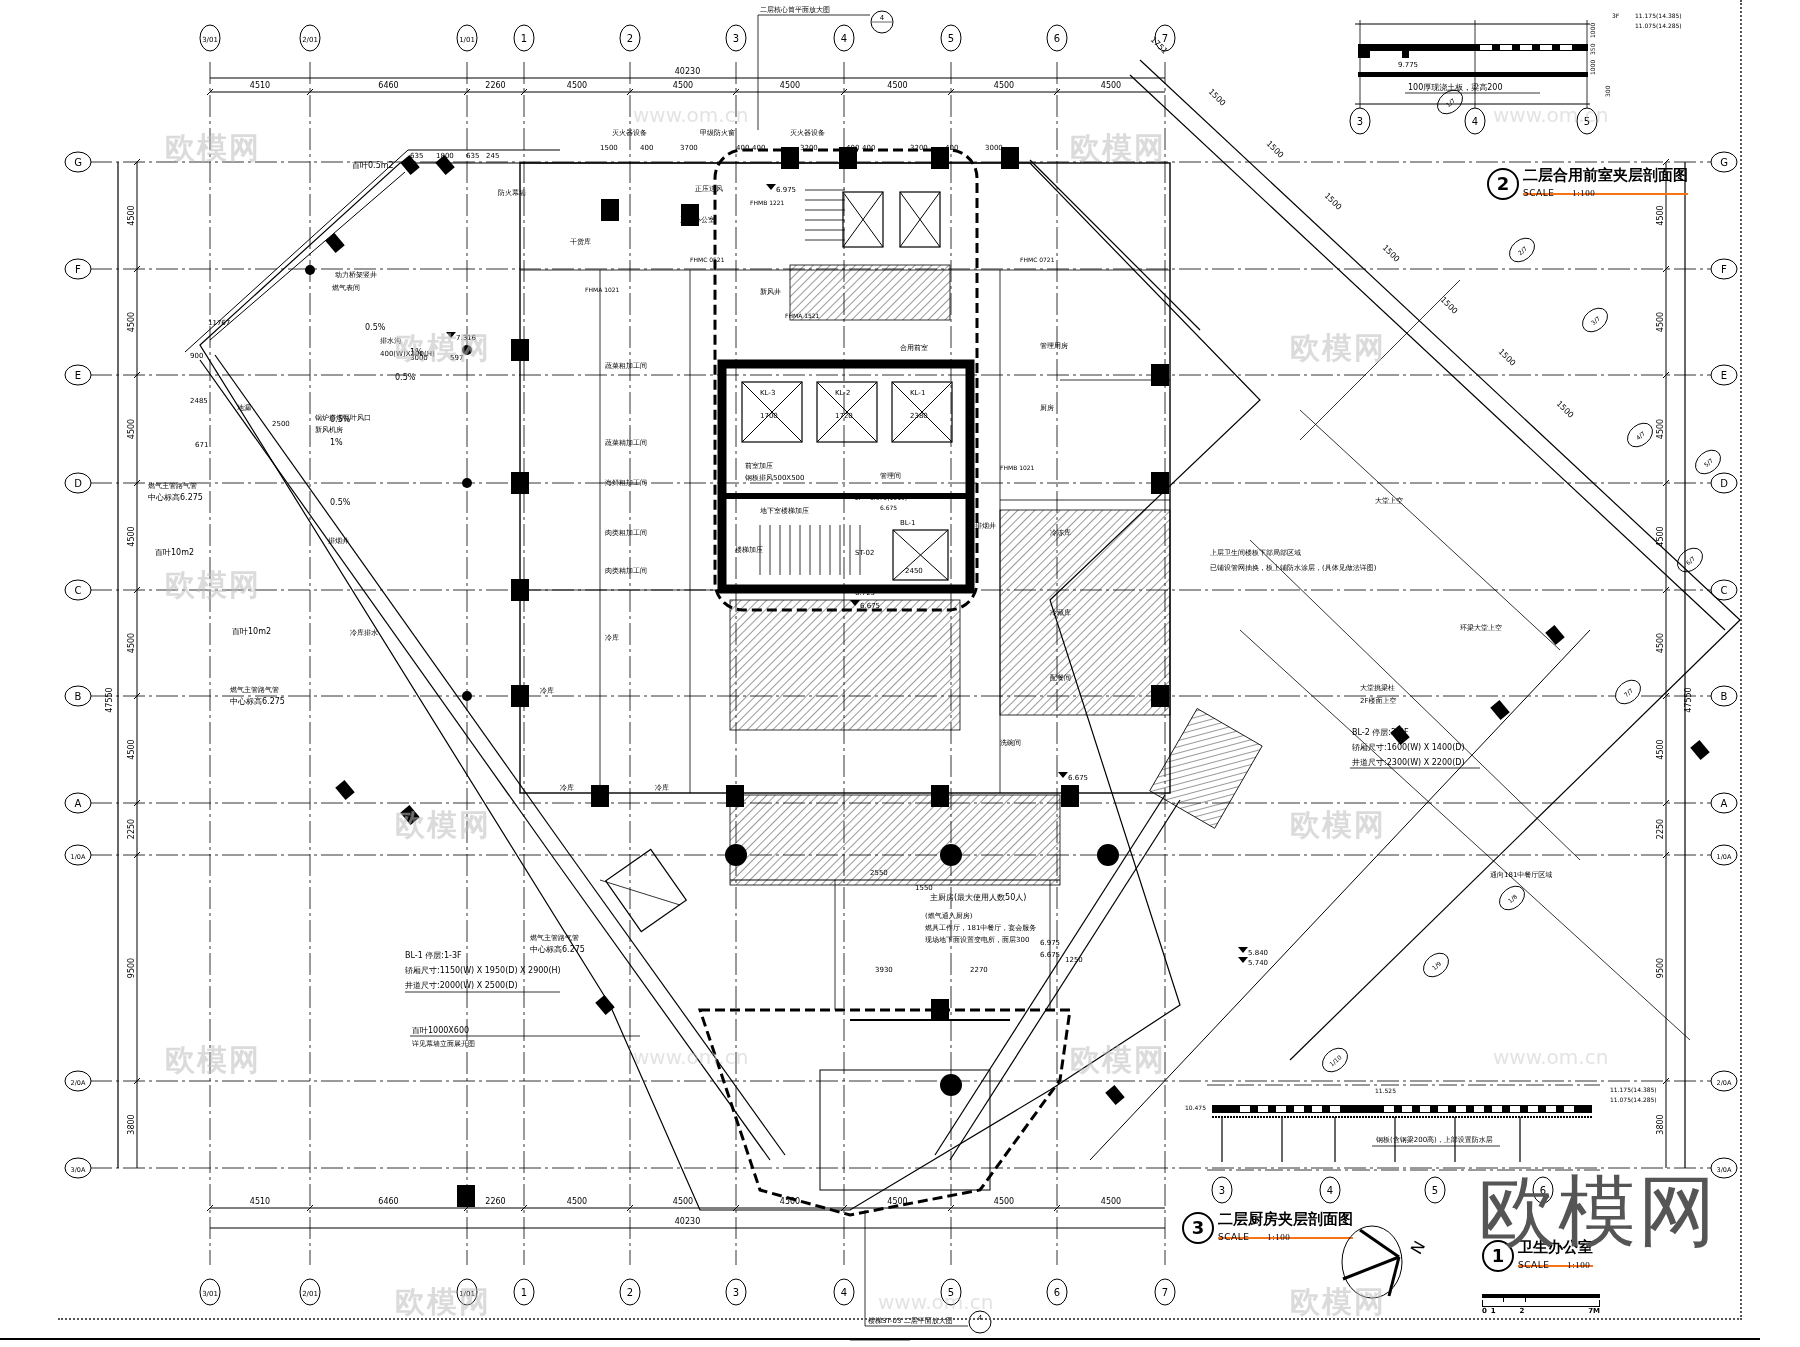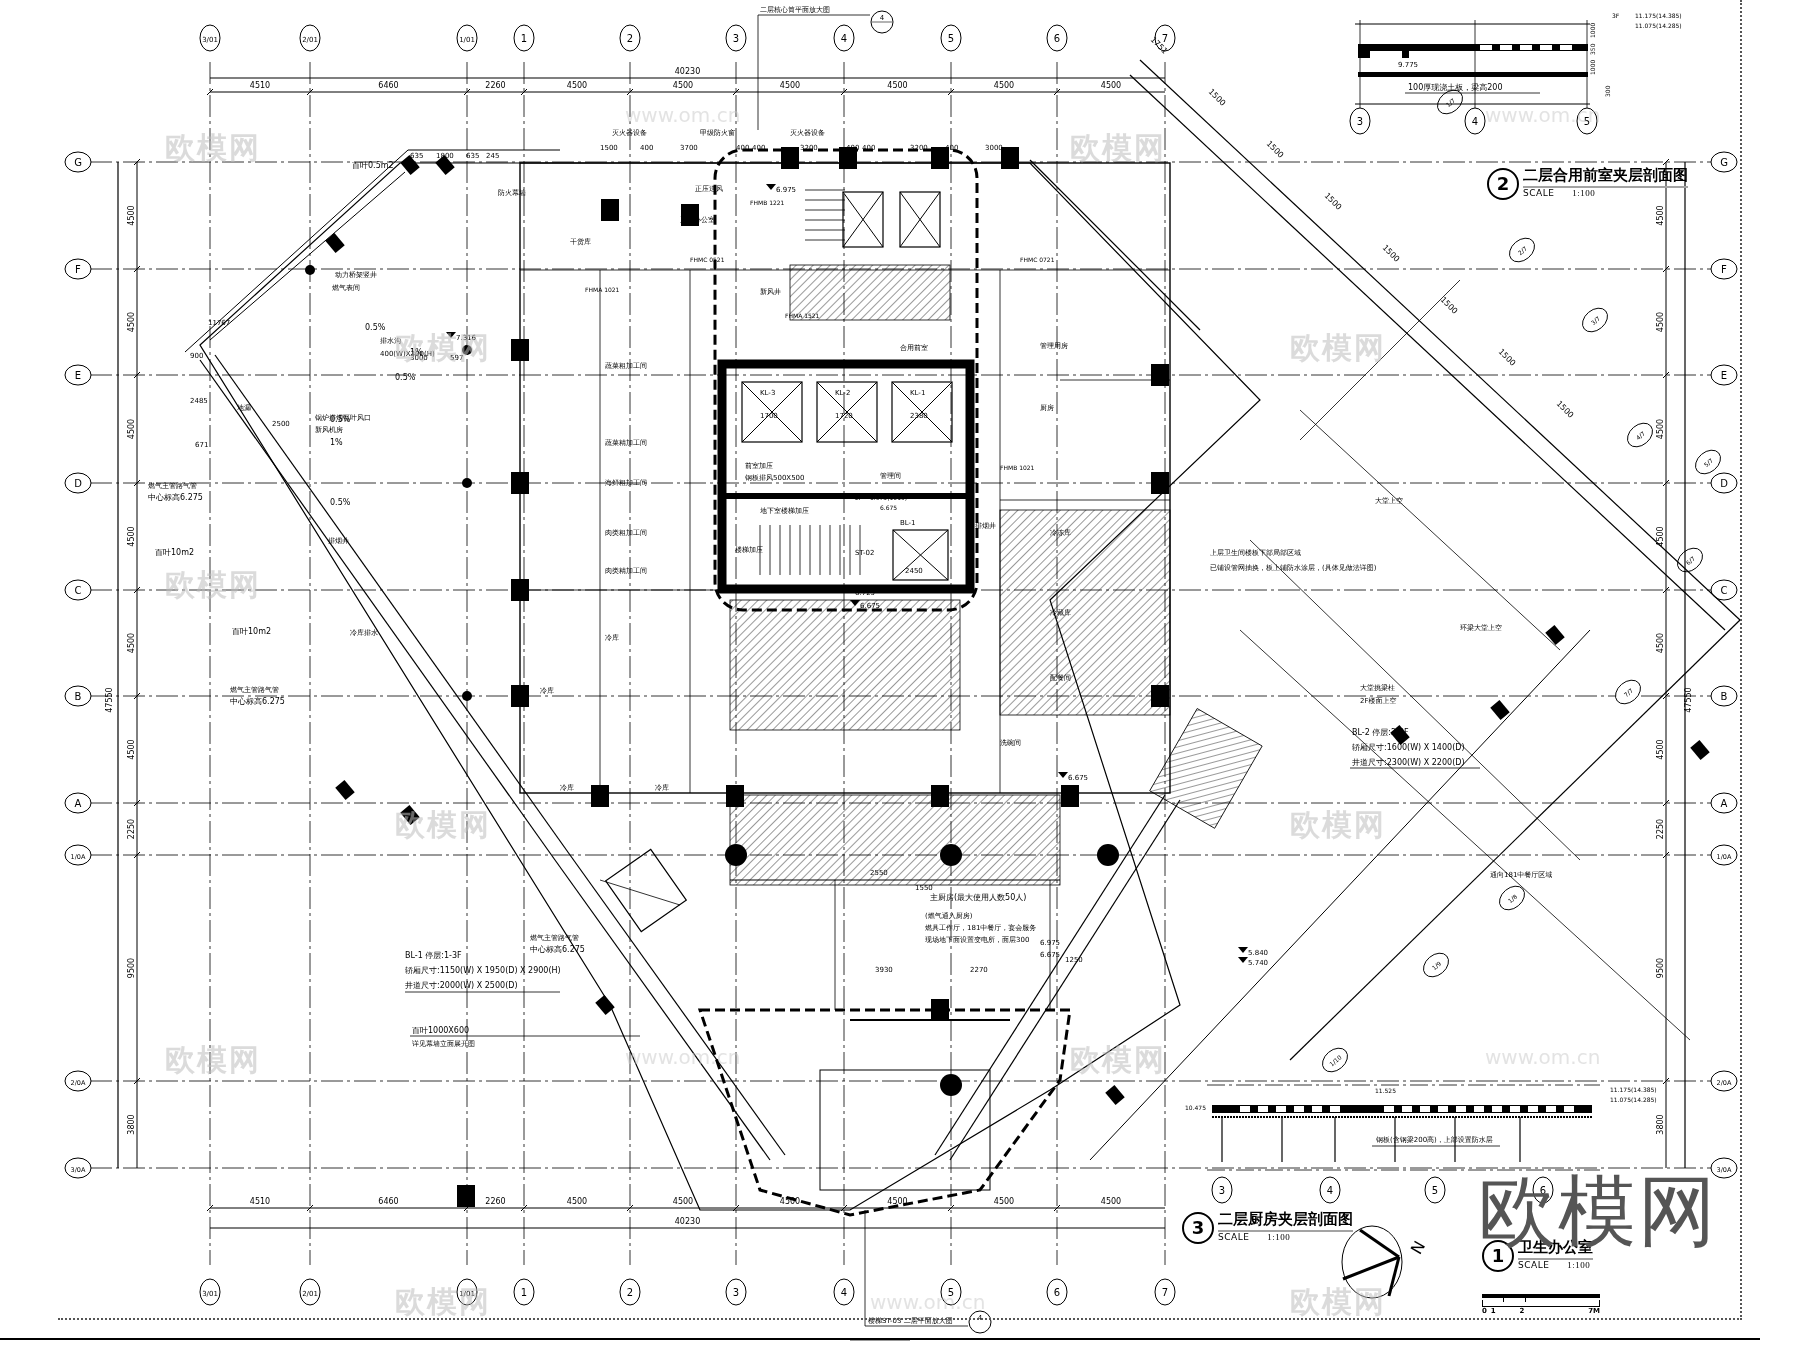--- a/index.html
+++ b/index.html
@@ -2,25 +2,25 @@
 <html><head>
 <meta charset="utf-8">
 <style>
   html,body{margin:0;padding:0;background:#fff;}
   body{width:1800px;height:1347px;overflow:hidden;position:relative;font-family:"DejaVu Sans",sans-serif;color:#000;}
   #sheet{position:absolute;left:0;top:0;width:1800px;height:1347px;}
   .border-dotted{position:absolute;left:58px;top:0;width:1684px;height:1320px;border-right:2px dotted #555;border-bottom:2px dotted #555;box-sizing:border-box;}
   .bottom-rule{position:absolute;left:0;top:1338px;width:1760px;height:2px;background:#000;}
   svg text{font-family:"DejaVu Sans",sans-serif;}
   .wm{position:absolute;font-family:"DejaVu Sans",sans-serif;color:rgba(190,190,190,0.55);font-size:30px;font-weight:bold;letter-spacing:2px;pointer-events:none;}
-  .wm-url{position:absolute;font-family:"DejaVu Sans",sans-serif;color:rgba(200,200,200,0.5);font-size:20px;pointer-events:none;}
+  .wm-url{position:absolute;font-family:"DejaVu Sans",sans-serif;color:rgba(200,200,200,0.5);font-size:20px;pointer-events:none;margin-left:8px;}
   .big-wm{position:absolute;left:1478px;top:1160px;font-size:78px;color:#555;font-family:"DejaVu Sans",sans-serif;letter-spacing:2px;}
   .title-block{position:absolute;}
   .tb-bubble{position:absolute;width:28px;height:28px;border:2px solid #000;border-radius:50%;font-weight:bold;font-size:18px;line-height:28px;text-align:center;}
-  .tb-title{position:absolute;font-weight:bold;font-size:15px;white-space:nowrap;border-bottom:2px solid #a3a3a3;padding-bottom:1px;}
+  .tb-title{position:absolute;font-weight:bold;font-size:15px;white-space:nowrap;border-bottom:2px solid #f97316;padding-bottom:8px;}
   .tb-scale{position:absolute;font-size:9px;white-space:nowrap;letter-spacing:0.5px;}
   .tb-scale span{margin-left:18px;font-family:Liberation Serif, serif;}
 </style>
 </head>
 <body>
 
 <div id="sheet">
 
 <svg id="plan" width="1800" height="1347" viewBox="0 0 1800 1347" xmlns="http://www.w3.org/2000/svg" style="position:absolute;left:0;top:0;">
   <defs>

